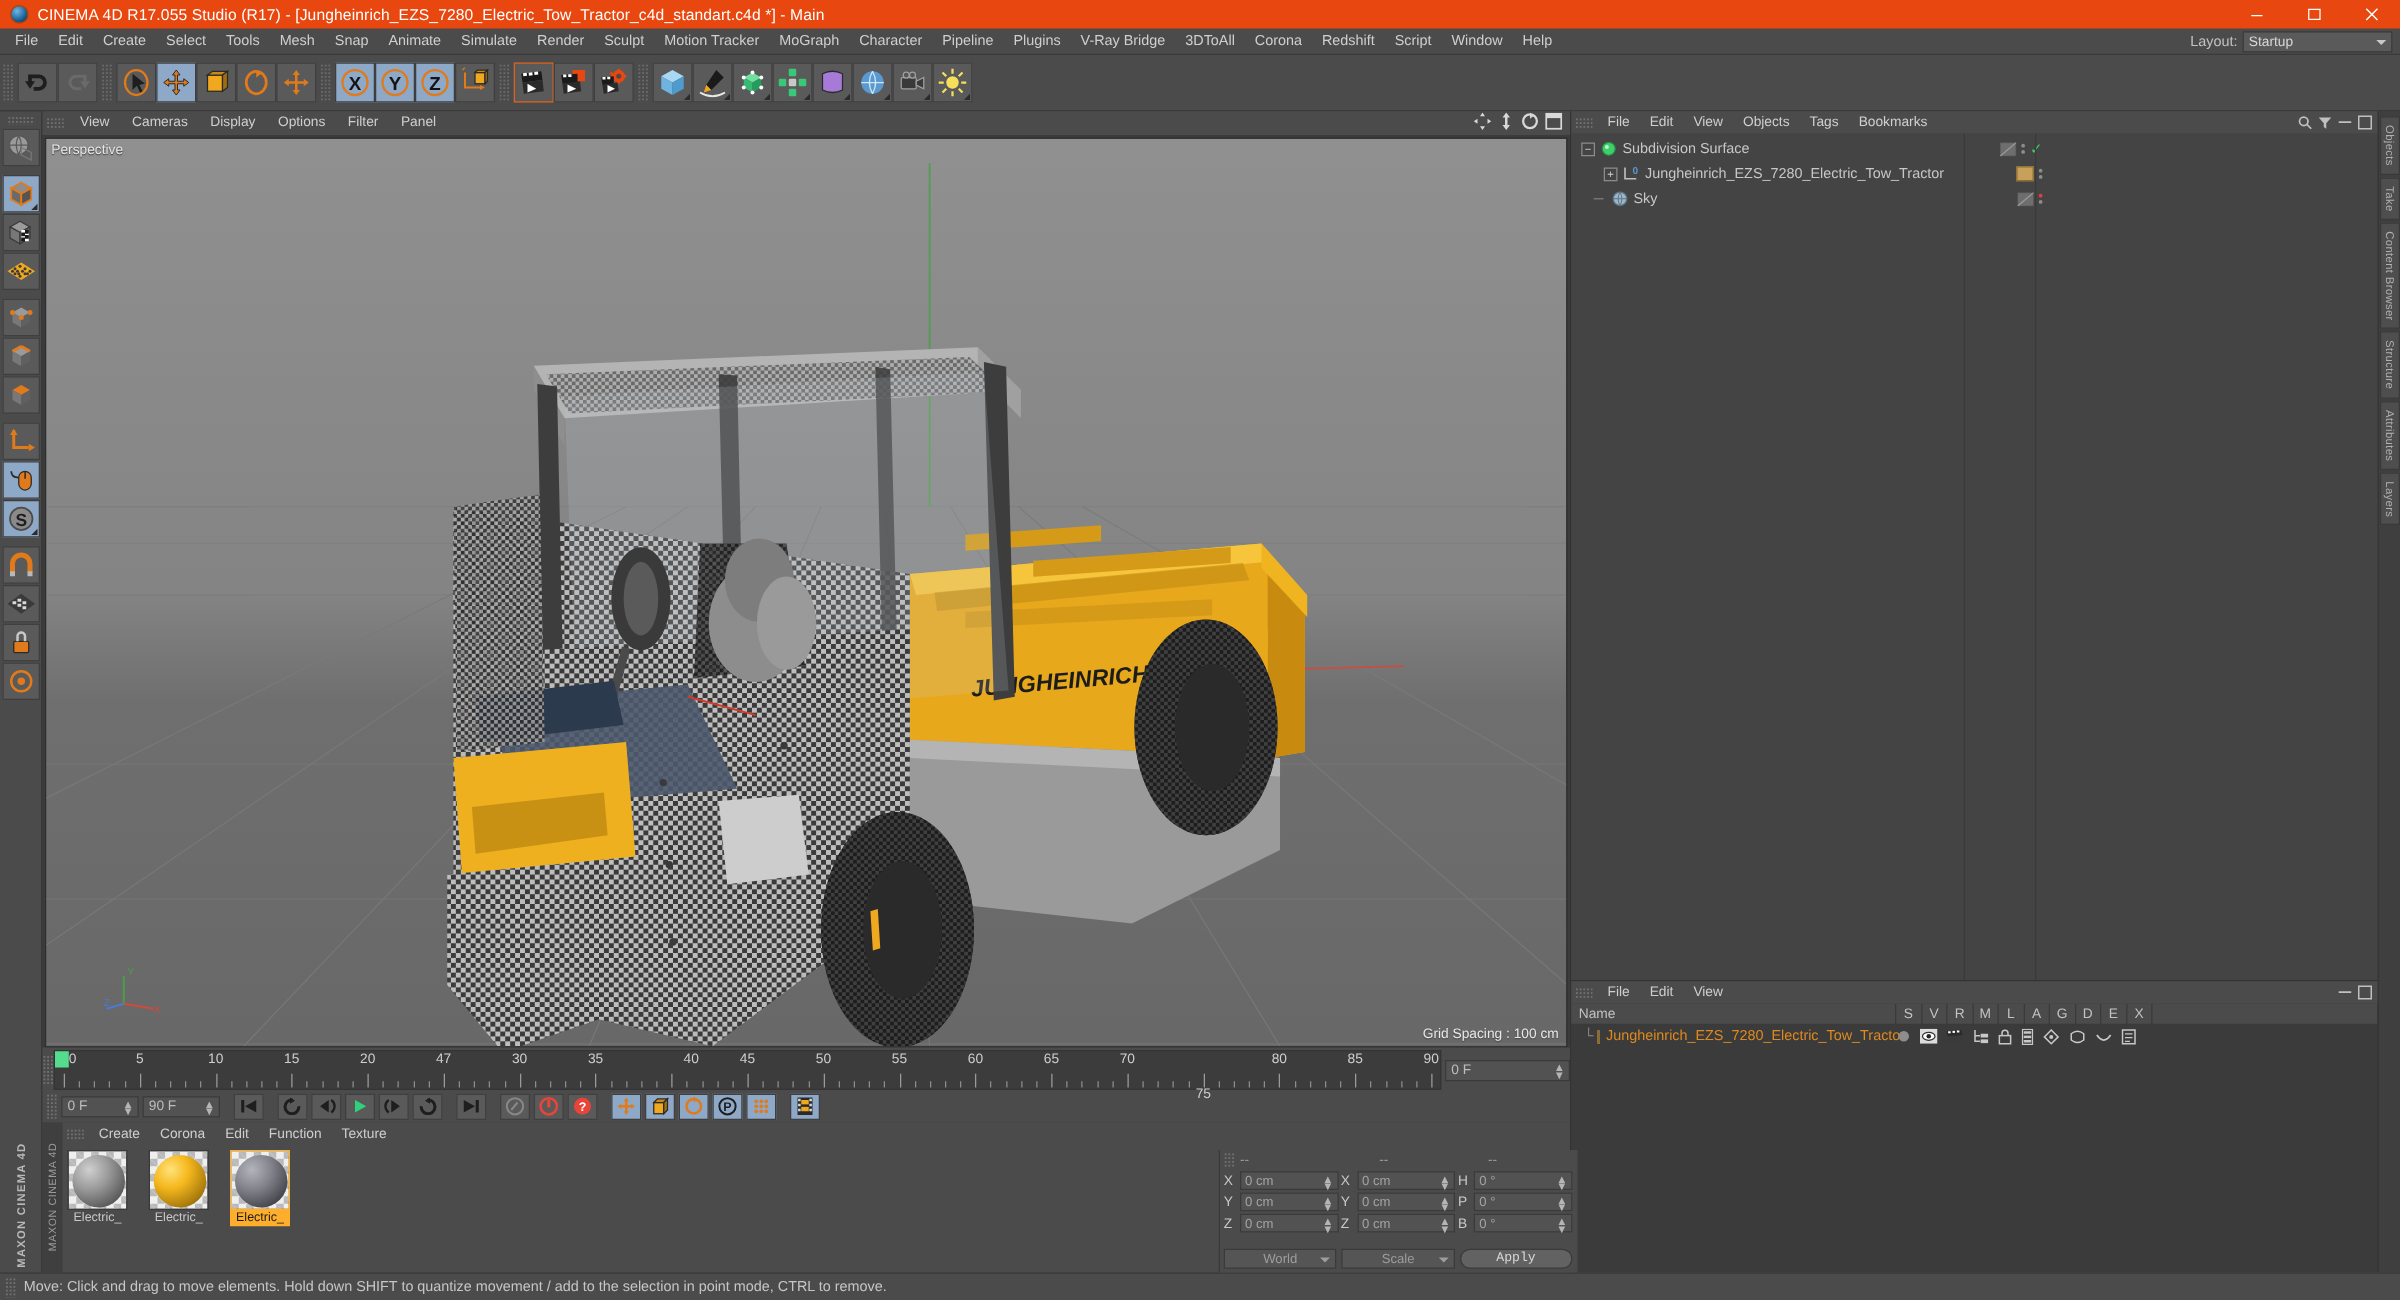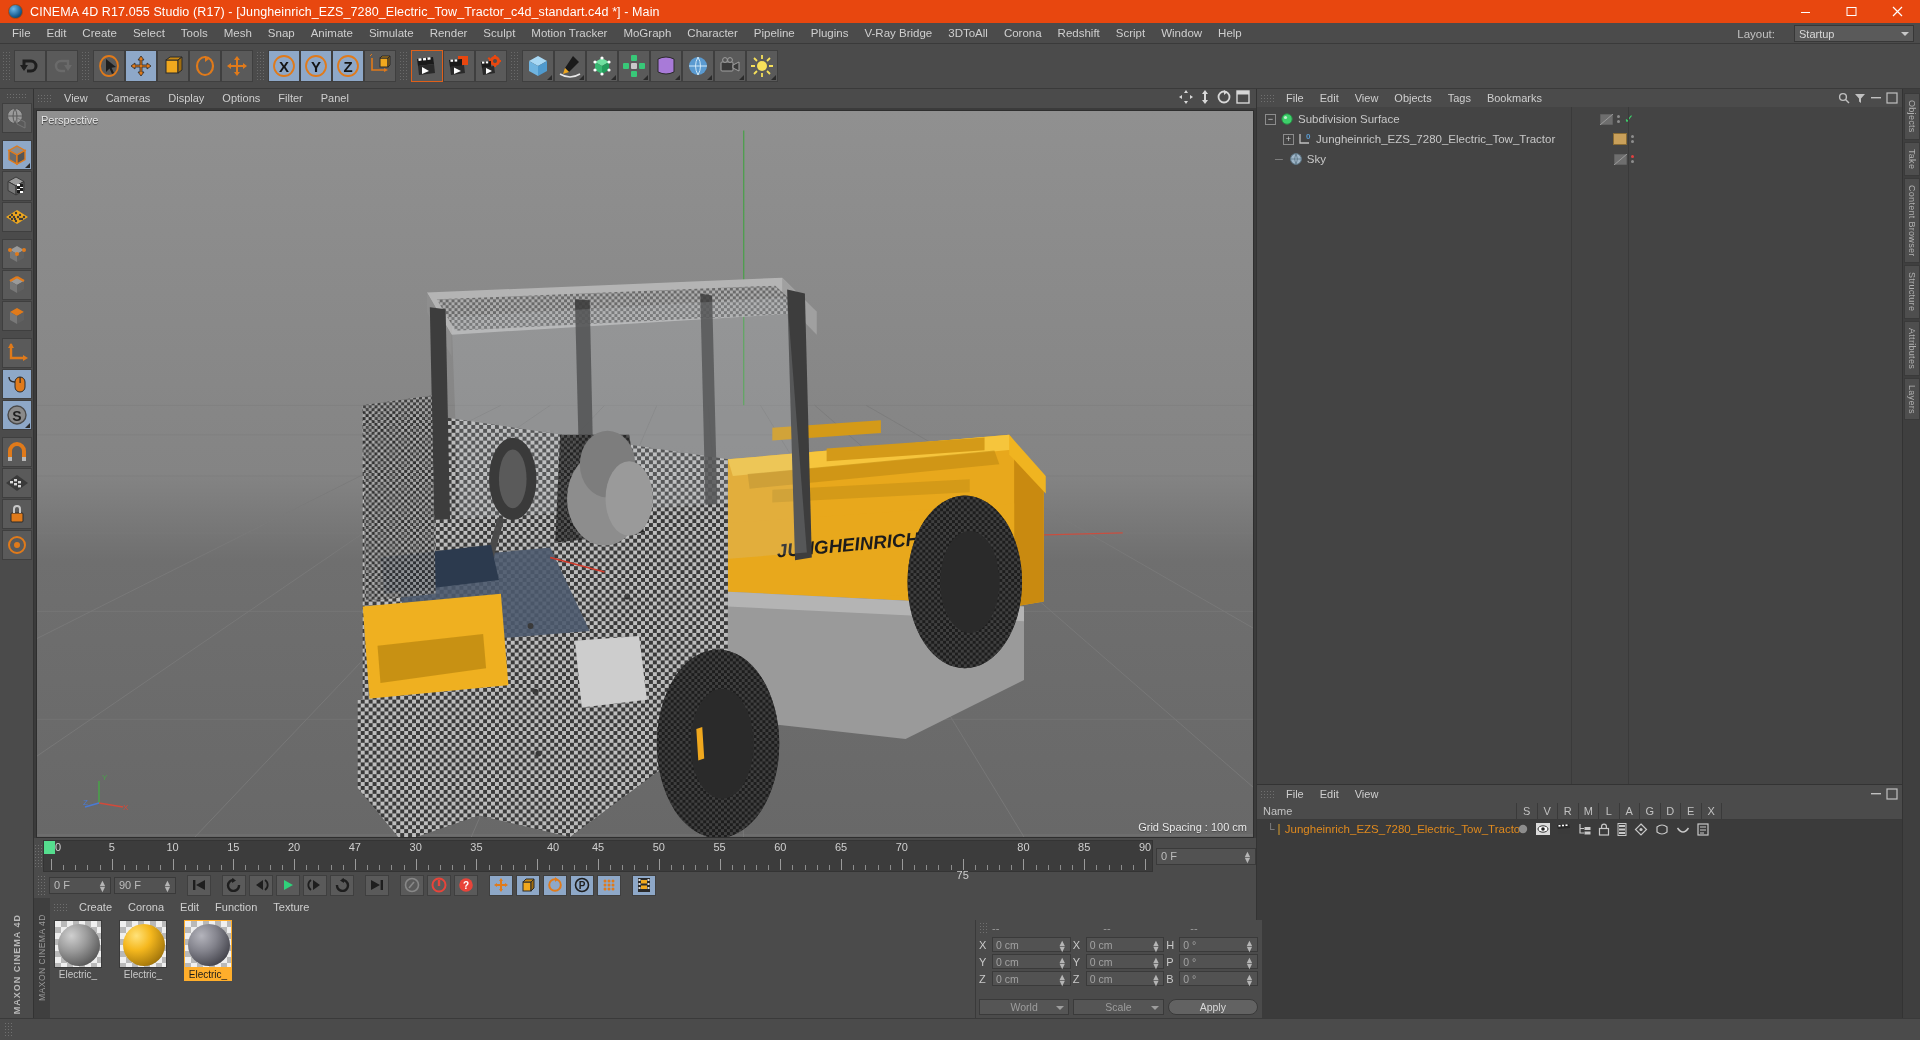--- a/index.html
+++ b/index.html
@@ -33,21 +33,21 @@
   
   .menubar {
     height: 21px; background: #4b4b4b; display: flex; align-items: center;
     padding-left: 4px; flex: 0 0 21px; position: relative;
     border-bottom: 1px solid #3a3a3a;
   }
   .menu-item {
     color: #cfcfcf; font-size: 11.5px; padding: 3px 8px; white-space: nowrap; line-height: 13px;
   }
   .layout-box {
-    position: absolute; right: 6px; top: 2px; display: flex; align-items: center; gap: 19px;
+    position: absolute; right: 6px; top: 2px; display: flex; align-items: center; gap: 4px;
   }
   .layout-label { color: #c2c2c2; font-size: 11.5px; }
   .layout-dd {
     width: 120px; height: 17px; background: #5a5a5a; border: 1px solid #373737;
     color: #d8d8d8; font-size: 11px; display: flex; align-items: center;
     padding: 0 4px; position: relative;
   }
   .layout-dd .arrow {
     position: absolute; right: 4px; top: 6px;
     border-left: 4px solid transparent; border-right: 4px solid transparent; border-top: 4px solid #c8c8c8;
@@ -225,21 +225,21 @@
   }
   .cm-foot { height: 20px; display: flex; gap: 4px; padding: 0 4px 2px 3px; align-items: center; }
   .cm-dd {
     flex: 1 1 0; height: 16px; background: #555; border: 1px solid #3a3a3a;
     color: #9d9d9d; font-size: 10.5px; display: flex; align-items: center; justify-content: center;
     position: relative;
   }
   .cm-dd .arrow { position: absolute; right: 4px; top: 6px; border-left: 4px solid transparent; border-right: 4px solid transparent; border-top: 4px solid #9d9d9d; }
   .cm-apply {
     flex: 1 1 0; height: 16px; background: #626262; border: 1px solid #3a3a3a; border-radius: 8px;
-    color: #d8d8d8; font-size: 10.5px; display: flex; align-items: center; justify-content: center;
+    color: #d8d8d8; font-size: 10.5px; display: flex; align-items: center; justify-content: center; font-family: Liberation Mono, monospace;
   }
 
   
   .rightcol {
     width: 646px; flex: 0 0 646px; display: flex; flex-direction: column;
     background: #3b3b3b; border-left: 1px solid #333;
   }
   .panel-menubar {
     height: 18px; background: #4b4b4b; display: flex; align-items: center; padding-left: 3px;
     position: relative;
@@ -1429,15 +1429,16 @@
       <div class="rd-tab">Content Browser</div>
       <div class="rd-tab">Structure</div>
       <div class="rd-tab">Attributes</div>
       <div class="rd-tab">Layers</div>
     </div>
 
   </div>
 
   <div class="statusbar">
     <div class="sb-grip"></div>
+    <span>Move: Click and drag to move elements. Hold down SHIFT to quantize movement / add to the selection in point mode, CTRL to remove.</span>
   </div>
 
 </div>
 
 </body></html>

